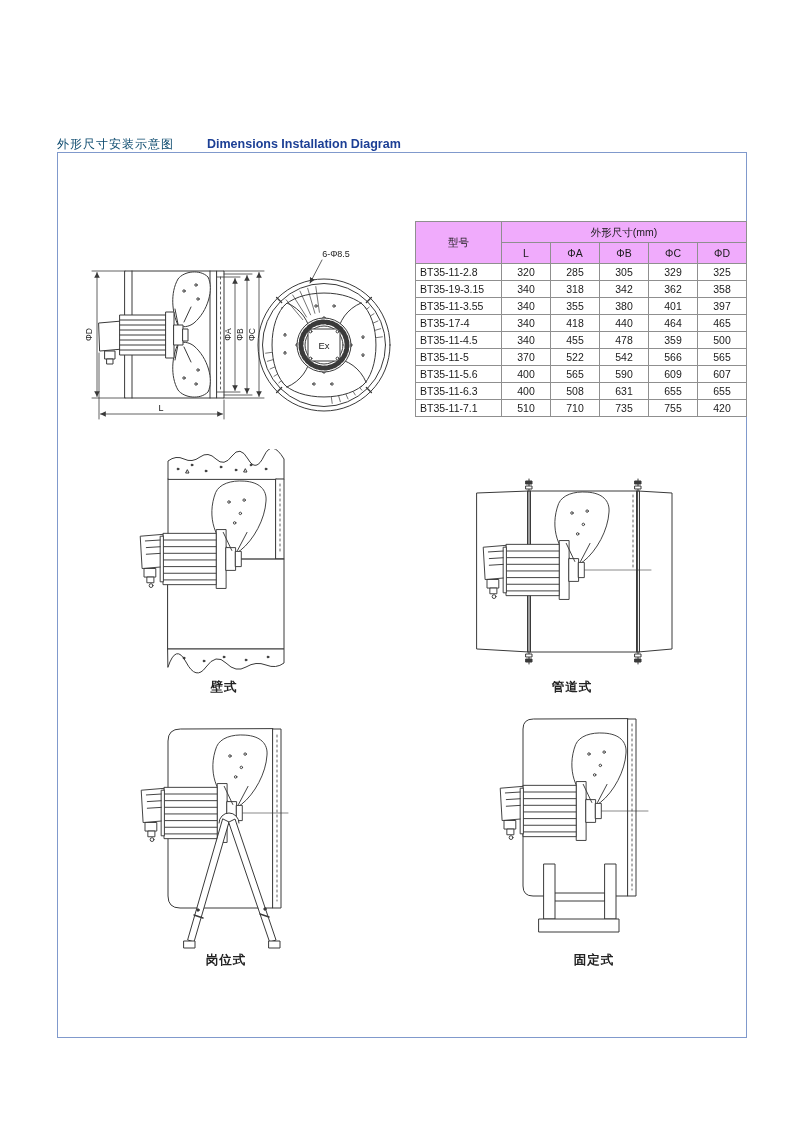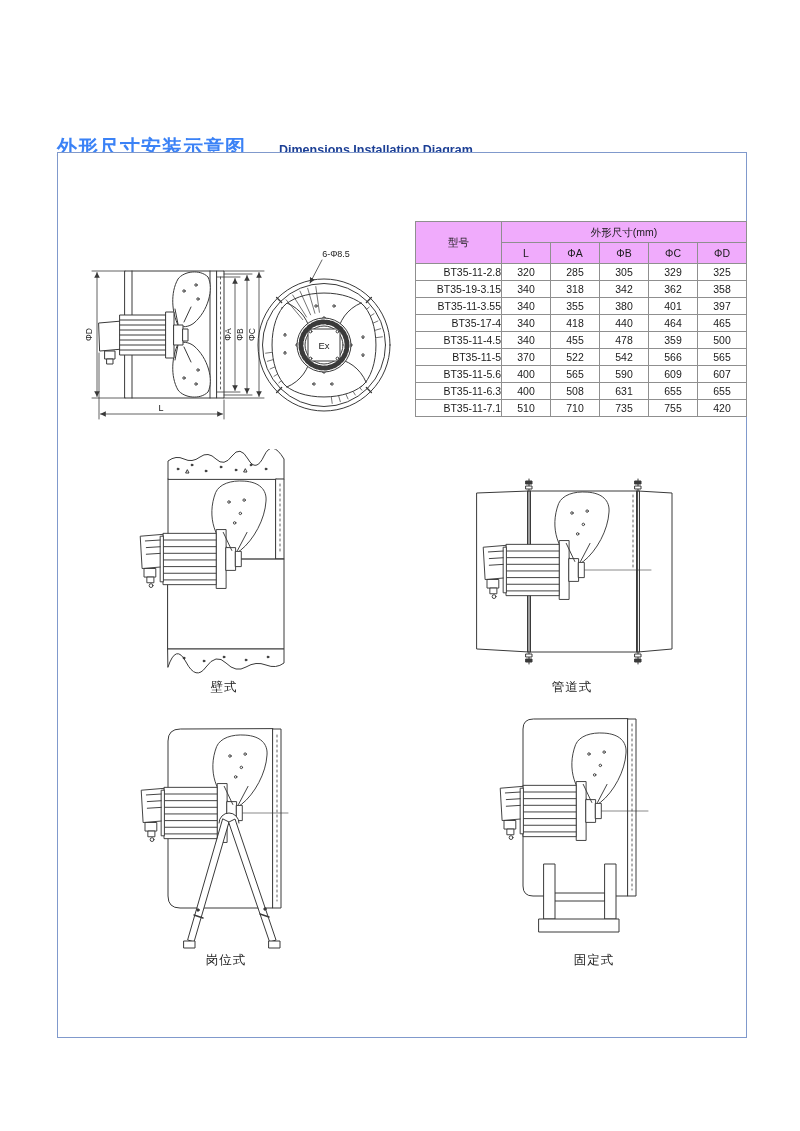--- a/index.html
+++ b/index.html
@@ -2,35 +2,35 @@
 <html><head>
 <meta charset="utf-8">
 <style>
   html,body{margin:0;padding:0;background:#fff;}
   .sheet{
     position:relative;width:800px;height:1131px;background:#fff;
     font-family:"Liberation Sans","DejaVu Sans",sans-serif;
     overflow:hidden;
   }
   .title-row{position:absolute;left:57px;top:134px;white-space:nowrap;}
-  .title-zh{font-size:20px;font-weight:bold;color:#3b82f6;letter-spacing:1px;}
+  .title-zh{font-size:12px;font-weight:normal;color:#0c4a6e;letter-spacing:1px;}
   .title-en{font-size:12.5px;font-weight:bold;color:#1c3f95;margin-left:9px;padding-left:24px;}
   .frame{
     position:absolute;left:57px;top:152px;width:688px;height:884px;
     border:1.5px solid #8099cc;background:#fff;
   }
   .abs{position:absolute;}
   
   table.dim{border-collapse:collapse;width:332px;table-layout:fixed;
     font-size:10.5px;color:#1a1a1a;}
   table.dim th, table.dim td{border:1px solid #8f8f8f;padding:0;height:16px;
     text-align:center;font-weight:normal;line-height:1;}
   table.dim th{background:#f0abfc;height:20px;}
-  table.dim td.model{text-align:right;padding-left:4px;}
-  .diag-label{font-size:12.5px;font-weight:normal;color:#222;text-align:center;
+  table.dim td.model{text-align:left;padding-left:4px;}
+  .diag-label{font-size:12.5px;font-weight:bold;color:#222;text-align:center;
     letter-spacing:1px;}
 </style>
 </head>
 <body>
 
 <svg width="0" height="0" style="position:absolute" aria-hidden="true">
   <defs>
     <marker id="arr" viewBox="0 0 10 10" refX="9.5" refY="5" markerWidth="7" markerHeight="7" orient="auto-start-reverse">
       <path d="M0,0 L10,5 L0,10 Z" fill="#3a3a3a" stroke="none"></path>
     </marker>

